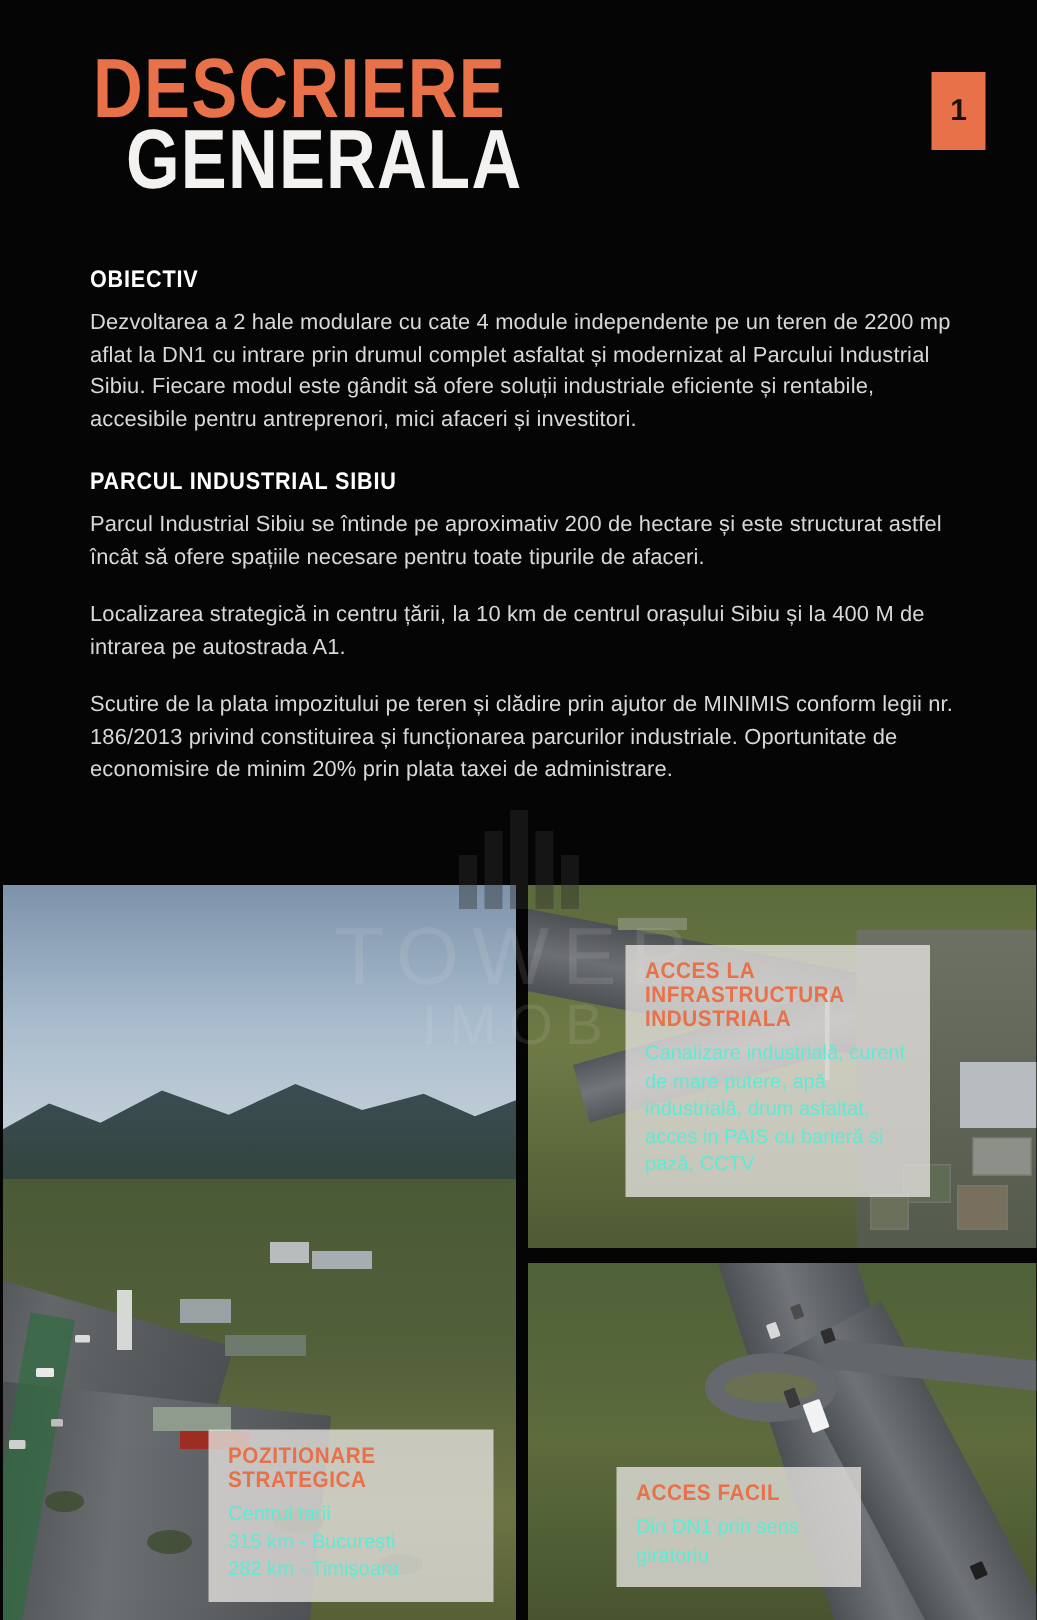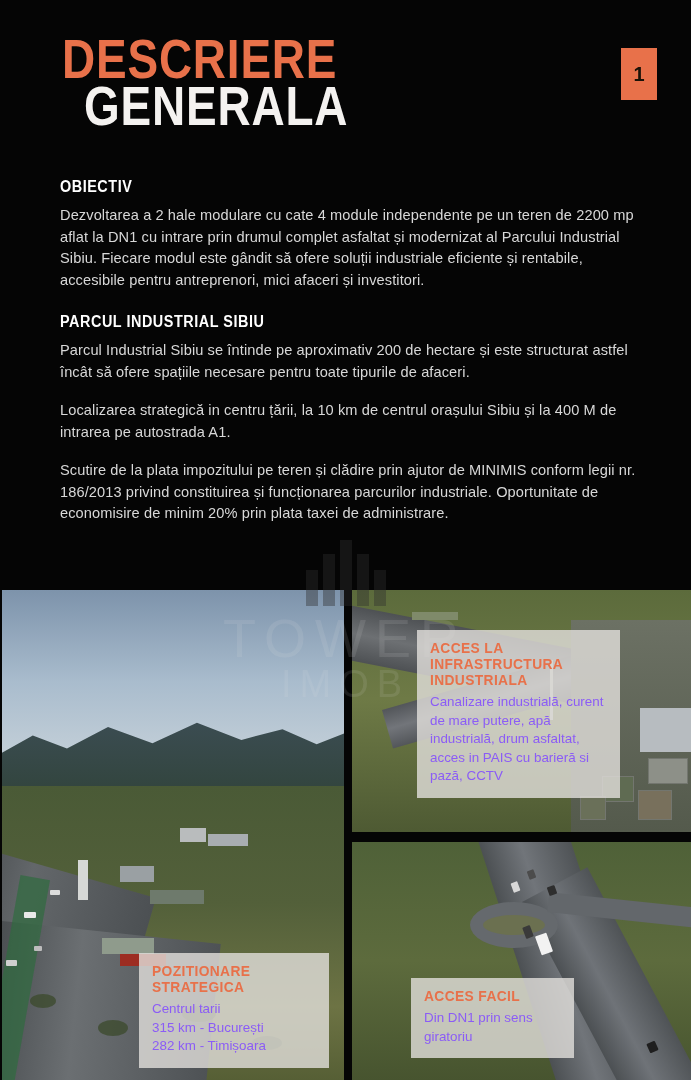--- a/index.html
+++ b/index.html
@@ -160,21 +160,21 @@
     position:absolute; z-index:4;
     background:rgba(226,224,220,.80);
     padding:10px 12px 12px 13px;
   }
   .cap-head {
     font-family:"Liberation Sans Narrow","Liberation Sans",sans-serif;
     font-weight:bold; color:#E8714A; font-size:15px; line-height:16px;
     letter-spacing:.4px; transform:scaleX(.92); transform-origin:left center;
     margin-bottom:5px;
   }
-  .cap-body { color:#8b5cf6; font-size:13.4px; line-height:18.6px; }
+  .cap-body { color:#5eead4; font-size:13.4px; line-height:18.6px; }
   .cap-line { display:block; }
 
   .c-infra { left:417px; top:630px; width:203px; }
   .c-pozit { left:139px; top:953px; width:190px; }
   .c-facil { left:411px; top:978px; width:163px; }
 </style>
 </head>
 <body>
 
 <div class="header">

